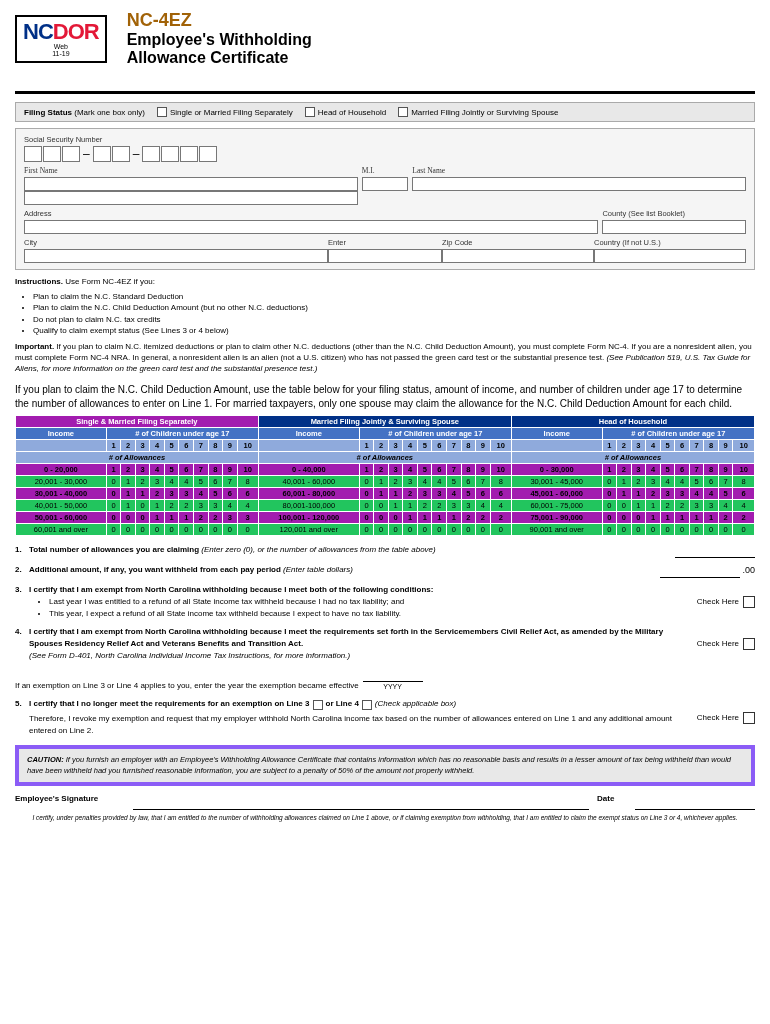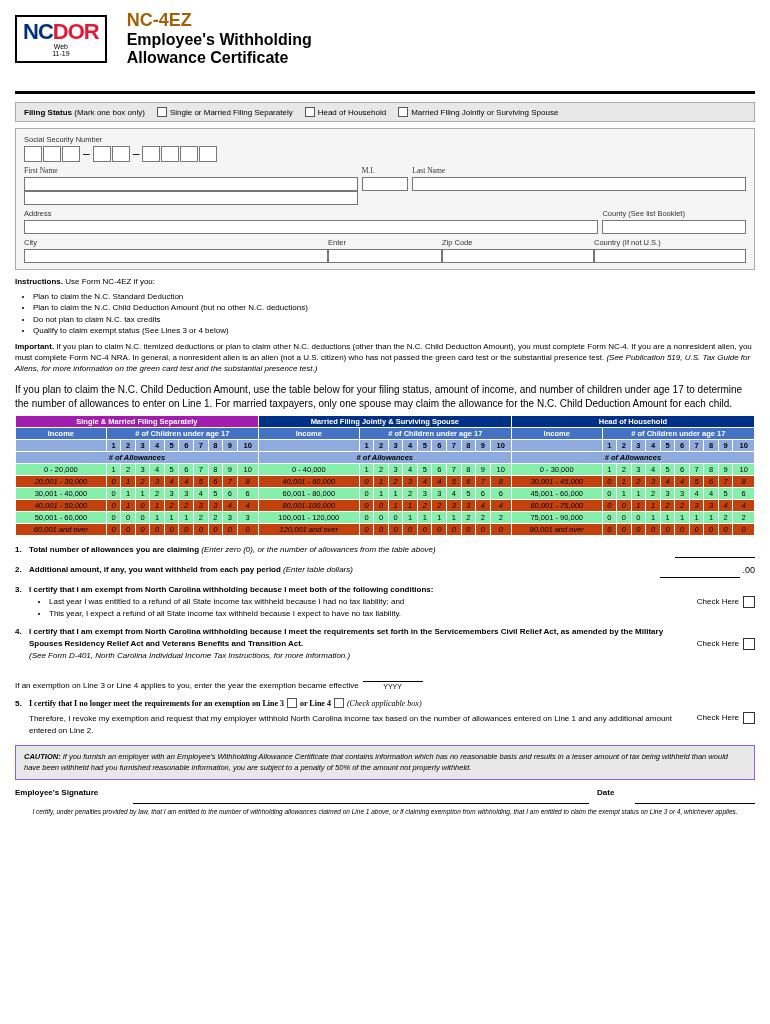--- a/index.html
+++ b/index.html
@@ -181,22 +181,22 @@
       border: 1px solid #fff;
       padding: 1px 2px;
       text-align: center;
     }
     .col-header-single { background: #a21caf; color: #fff; font-weight: bold; }
     .col-header-married { background: #003087; color: #fff; font-weight: bold; }
     .col-header-hoh { background: #003087; color: #fff; font-weight: bold; }
     .sub-header { background: #4472c4; color: #fff; font-weight: bold; }
     .number-header { background: #8faadc; color: #000; }
     .allowances-header { background: #8faadc; color: #000; font-style: italic; }
-    .data-row-even { background: #c2410c; font-style: italic; }
-    .data-row-odd { background: #86efac; }
+    .data-row-even { background: #22c55e; }
+    .data-row-odd { background: #a21caf; font-weight: bold; }
     .income-col { text-align: left; padding-left: 3px; }
 
     
     .lines-section {
       font-size: 8px;
       line-height: 1.5;
       margin-bottom: 8px;
     }
     .line-row {
       display: flex;
@@ -241,21 +241,21 @@
       font-weight: normal;
     }
     .check-box-sq {
       width: 12px;
       height: 12px;
       border: 1px solid #333;
       background: #fff;
     }
 
     .caution-box {
-      border: 1px solid #8b5cf6;
+      border: 4px solid #8b5cf6;
       background: #e8e8e8;
       padding: 6px 8px;
       font-size: 7.5px;
       font-style: italic;
       margin-bottom: 8px;
       line-height: 1.4;
     }
 
     .signature-section {
       margin-top: 8px;
@@ -750,21 +750,21 @@
     <span>If an exemption on Line 3 or Line 4 applies to you, enter the year the exemption became effective</span>
     <div style="display:flex; flex-direction:column; align-items:center;">
       <div style="border-bottom:1px solid #000; width:60px; height:14px;"></div>
       <span style="font-size:7px;">YYYY</span>
     </div>
   </div>
 
   <div style="display:flex; gap:4px; margin-bottom:6px; font-size:8px;">
     <span class="bold" style="min-width:10px;">5.</span>
     <div style="flex:1;">
-      <div style="display:flex; align-items:flex-start; gap:3px; flex-wrap:wrap;font-family:Liberation Serif, serif;">
+      <div style="display:flex; align-items:flex-end; gap:3px; flex-wrap:wrap;">
         <span class="bold">I certify that I no longer meet the requirements for an exemption on Line 3</span>
         <div class="small-checkbox"></div>
         <span class="bold">or Line 4</span>
         <div class="small-checkbox"></div>
         <span class="italic">(Check applicable box)</span>
       </div>
       <div style="margin-top:3px;">
         <span>Therefore, I revoke my exemption and request that my employer withhold North Carolina income tax based on the number of allowances entered on Line 1 and any additional amount entered on Line 2.</span>
       </div>
     </div>

